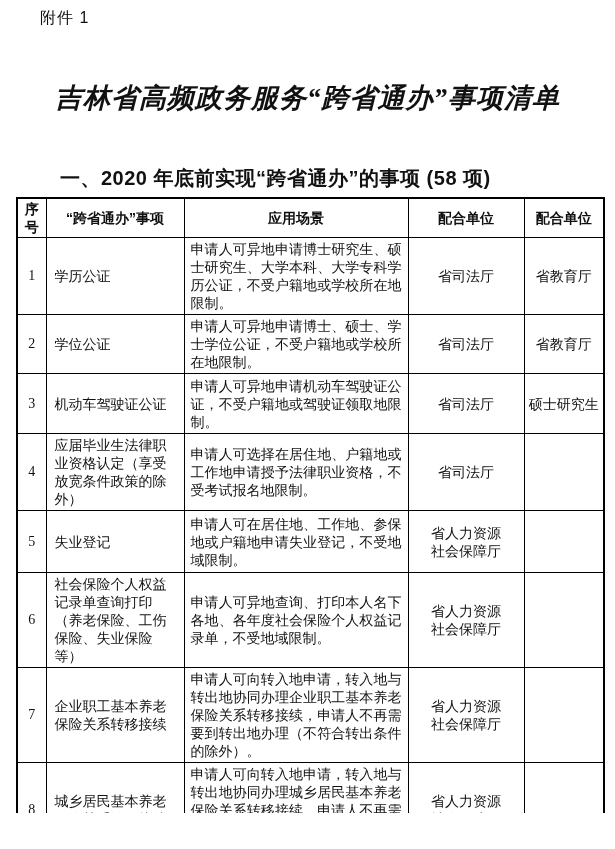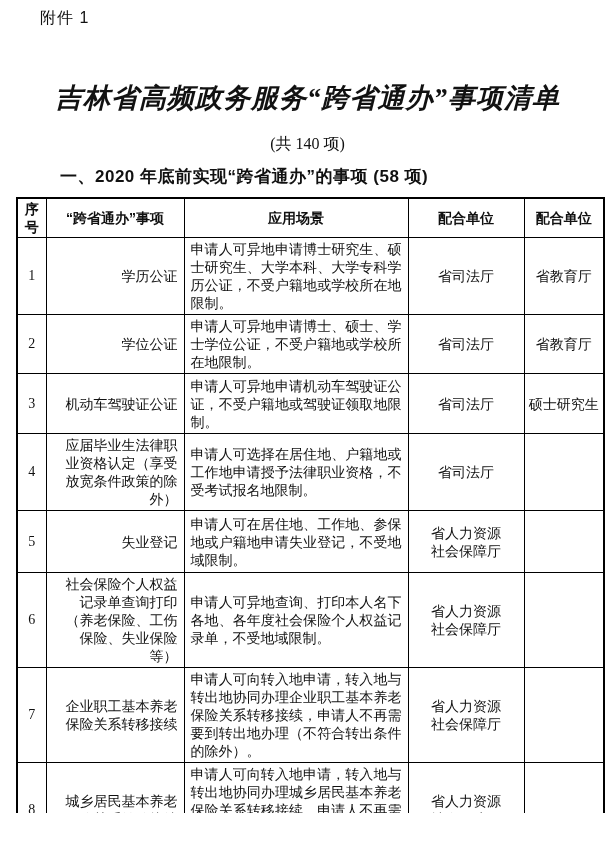--- a/index.html
+++ b/index.html
@@ -42,21 +42,21 @@
     left: 0;
     width: 100%;
     text-align: center;
     font-family: "Liberation Serif", serif;
     font-size: 16px;
   }
   .section {
     position: absolute;
     top: 165px;
     left: 60px;
-    font-size: 17px;
+    font-size: 20px;
     font-weight: bold;
     letter-spacing: 0.5px;
   }
   table.items {
     position: absolute;
     top: 197px;
     left: 16px;
     width: 587px;
     border-collapse: collapse;
     table-layout: fixed;
@@ -74,21 +74,21 @@
     font-weight: bold;
     padding: 1px 2px;
     text-align: center;
   }
   td.c-no {
     text-align: center;
     font-family: "Liberation Serif", serif;
     padding: 2px 1px;
   }
   td.c-item {
-    text-align: right;
+    text-align: left;
     padding: 2px 6px 2px 8px;
   }
   td.c-scene {
     text-align: justify;
     padding: 2px 6px;
   }
   td.c-lead, td.c-support {
     text-align: center;
     padding: 2px 2px;
   }
@@ -110,21 +110,20 @@
 </style>
 </head>
 <body>
 
 <div class="page">
 
   <div class="attachment">附件 1</div>
 
   <h1 class="title">吉林省高频政务服务“跨省通办”事项清单</h1>
 
-  <div class="subtitle">(共 140 项)</div>
 
   <div class="section">一、2020 年底前实现“跨省通办”的事项 (58 项)</div>
 
   <table class="items">
     <colgroup>
       <col style="width:29px">
       <col style="width:138px">
       <col style="width:224px">
       <col style="width:116px">
       <col style="width:80px">

